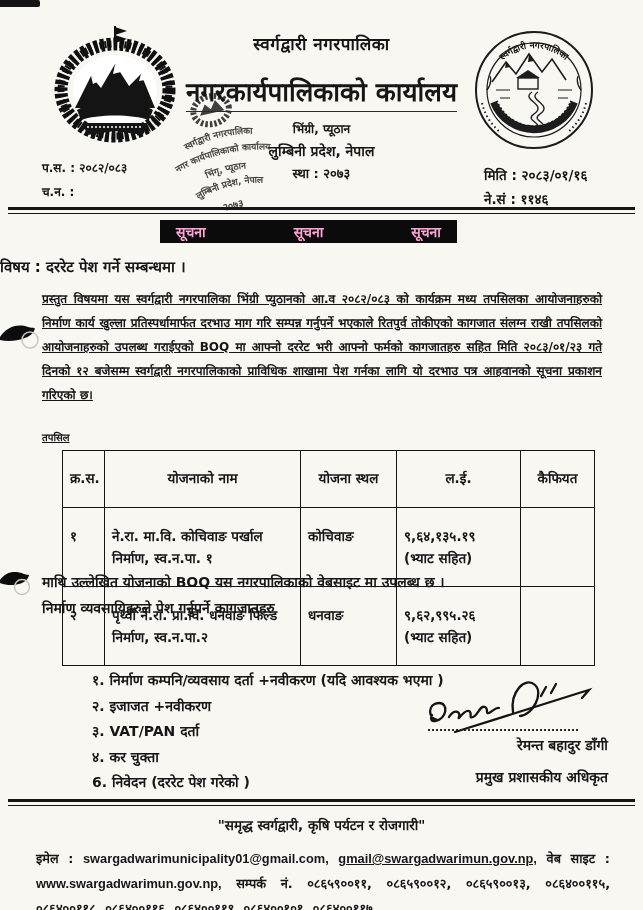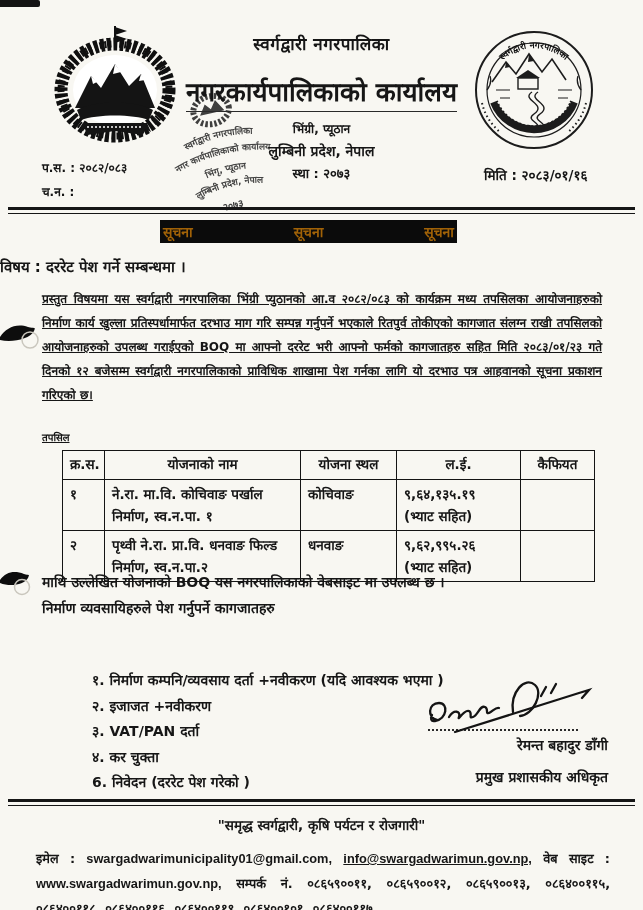--- a/index.html
+++ b/index.html
@@ -20,33 +20,33 @@
   .prov-line{font-size:14px;font-weight:bold;margin-top:4px;}
   .est-line{font-size:13px;font-weight:bold;margin-top:4px;}
   
   .ref-left{left:42px;top:156px;font-size:12px;font-weight:bold;line-height:24px;}
   .ref-right{left:452px;top:163px;font-size:13.5px;font-weight:bold;line-height:24px;margin-left:32px;}
   
   .rule{left:8px;right:8px;height:3px;border-top:3px solid #161616;border-bottom:1.5px solid #161616;}
   .rule-top{top:207px;}
   .rule-bottom{top:799px;}
   
-  .notice-band{left:160px;top:220px;width:297px;height:23px;background:#0b0b0b;color:#a16207;
-    display:flex;justify-content:space-between;align-items:center;padding:0 3px;box-sizing:border-box;
+  .notice-band{left:160px;top:220px;width:297px;height:23px;background:#0b0b0b;color:#f9a8d4;
+    display:flex;justify-content:space-between;align-items:center;padding:0 16px;box-sizing:border-box;
     font-size:14px;font-weight:bold;}
   
   .subject{left:0;right:0;top:256px;text-align:left;font-size:15px;font-weight:bold;}
   
   .body-par{left:42px;top:287px;width:560px;font-size:12px;font-weight:bold;
     line-height:24px;text-align:justify;text-decoration:underline;}
   
   .tapsil{left:42px;top:430px;font-size:10px;font-weight:bold;text-decoration:underline;}
   table.projects{position:absolute;left:62px;top:450px;width:532px;border-collapse:collapse;
     table-layout:fixed;font-size:13.5px;font-weight:bold;}
-  table.projects th,table.projects td{border:1.6px solid #141414;padding:3px 7px;vertical-align:top;
+  table.projects th,table.projects td{border:1.6px solid #141414;padding:17px 7px;vertical-align:top;
     text-align:left;line-height:22px;}
   table.projects th{text-align:center;height:22px;line-height:20px;}
   td.sn{text-align:center;}
   
   .boq-line{left:42px;top:572px;width:560px;font-size:14px;font-weight:bold;}
   .docs-head{left:42px;top:598px;width:560px;font-size:14px;font-weight:bold;}
   .docs-list{left:92px;top:624px;width:470px;font-size:14px;font-weight:bold;line-height:24.5px;margin-top:44px;}
   .docs-list div{margin-bottom:1px;}
   
   .sig-block{left:398px;top:672px;width:210px;text-align:right;}
@@ -148,20 +148,21 @@
     <div class="prov-line">लुम्बिनी प्रदेश, नेपाल</div>
     <div class="est-line">स्था : २०७३</div>
   </div>
 
   <div class="abs ref-left">
     <div>प.स. : २०८२/०८३</div>
     <div>च.न. :</div>
   </div>
   <div class="abs ref-right">
     <div>मिति : २०८३/०१/१६</div>
+    <div>ने.सं : ११४६</div>
   </div>
 
   <div class="abs rule rule-top"></div>
 
   <div class="abs notice-band">
     <span>सूचना</span>
     <span>सूचना</span>
     <span>सूचना</span>
   </div>
 
@@ -235,20 +236,20 @@
     <div class="sig-name">रेमन्त बहादुर डाँगी</div>
     <div class="sig-title">प्रमुख प्रशासकीय अधिकृत</div>
   </div>
 
   <div class="abs rule rule-bottom"></div>
 
   <div class="abs slogan">"समृद्ध स्वर्गद्वारी, कृषि पर्यटन र रोजगारी"</div>
   <div class="abs contact">
     <span>इमेल :</span>
     <span class="latin">swargadwarimunicipality01@gmail.com,</span>
-    <span class="latin u">info@swargadwarimun.gov.np,</span>
+    <span class="latin u">gmail@swargadwarimun.gov.np,</span>
     <span>वेब साइट :</span>
     <span class="latin">www.swargadwarimun.gov.np,</span>
     <span>सम्पर्क नं.</span>
     <span>०८६५९००११, ०८६५९००१२, ०८६५९००१३, ०८६४००११५, ०८६४००११८, ०८६४००११६, ०८६४००११९, ०८६४००१०१, ०८६४००११७</span>
   </div>
 
 </div>
 
 </body></html>

